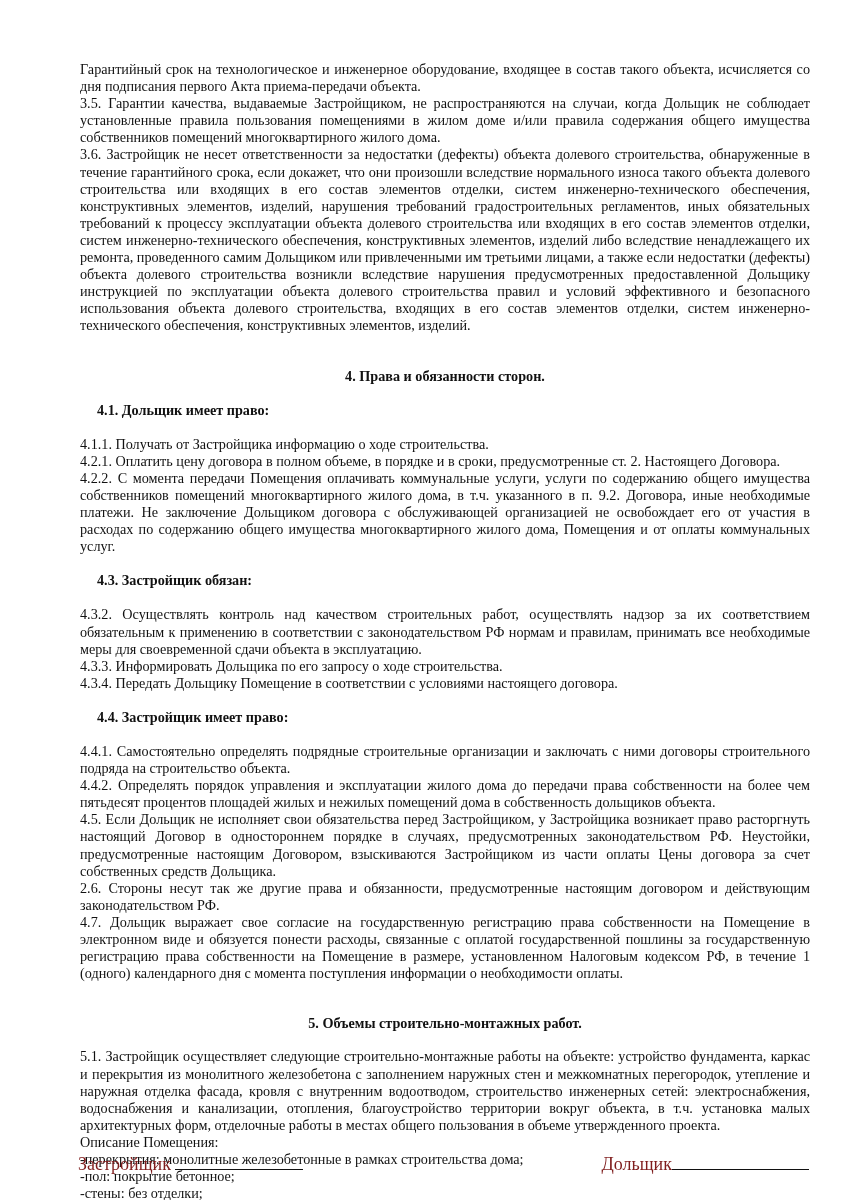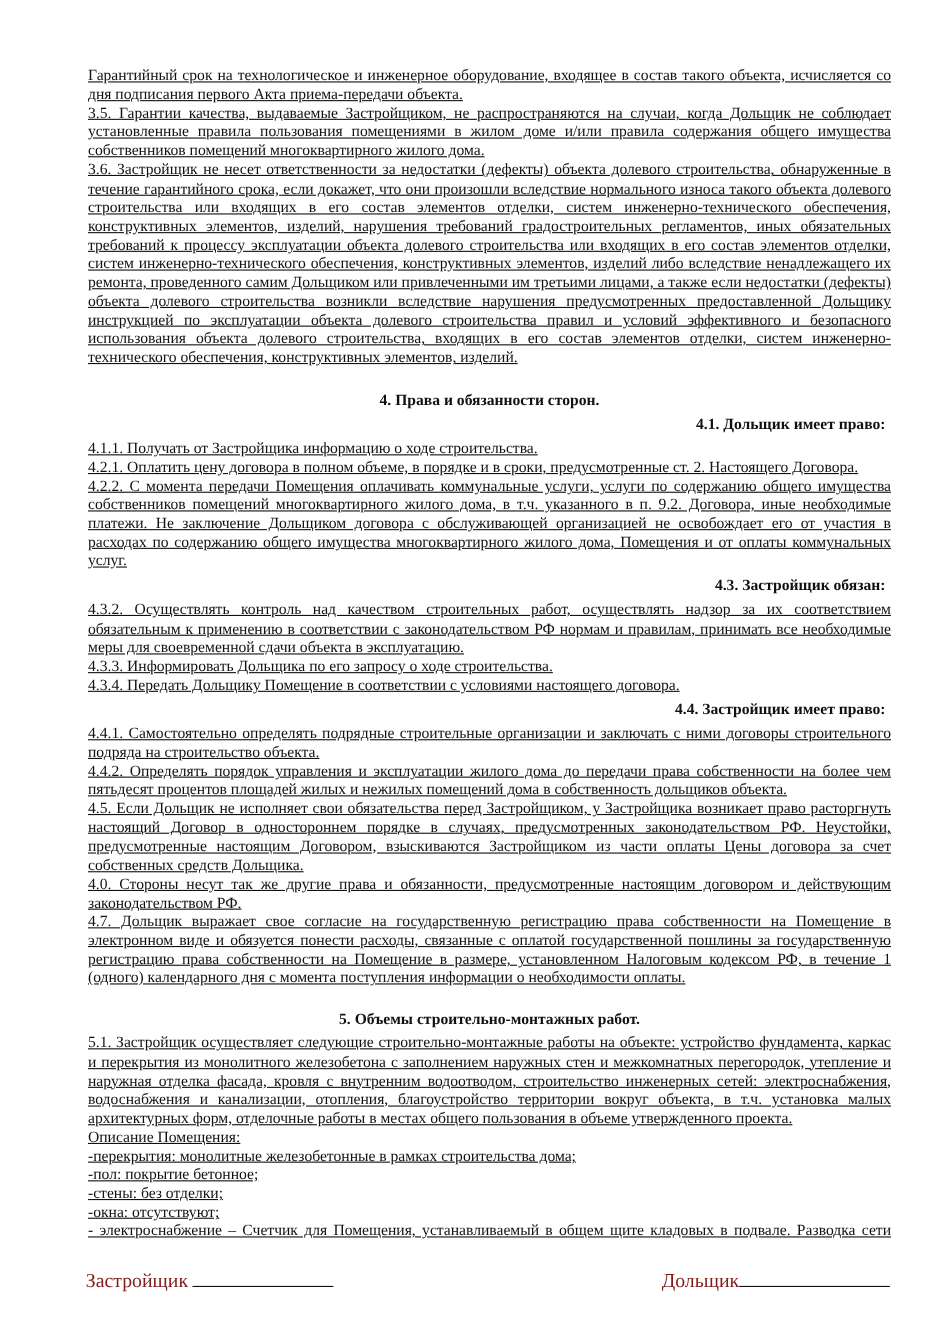--- a/index.html
+++ b/index.html
@@ -2,23 +2,23 @@
 <html><head>
 <meta charset="utf-8">
 <style>
   html, body { margin: 0; padding: 0; background: #ffffff; }
   body { width: 849px; height: 1200px; position: relative; overflow: hidden; }
   .page {
     position: absolute; left: 80px; top: 61px; width: 730px;
     font-family: "Liberation Serif", serif; font-size: 14.2px; line-height: 17.1px;
     color: #111111;
   }
-  .p { margin: 0; text-align: justify; text-decoration: underline; }
-  .heading { margin: 4px; text-align: center; font-weight: bold; }
-  .subheading { margin: 5px; font-weight: bold; text-align: right; }
+  .p { margin: 0; text-align: justify; }
+  .heading { margin: 16px; text-align: center; font-weight: bold; }
+  .subheading { margin: 17px; font-weight: bold; }
   .gap { height: 17px; }
   .underline { }
   .footer {
     position: absolute; left: 78px; top: 1154px; width: 731px; height: 20px;
     font-family: "Liberation Serif", serif; font-size: 18px; color: #7f1d1d;
   }
   .sig-left { position: absolute; left: 0; top: 0; }
   .sig-right { position: absolute; right: 0; top: 0; }
   .line { display: inline-block; border-bottom: 1px solid #111; height: 14px; vertical-align: baseline; }
   .line.l1 { width: 128px; margin-left: 4px; }
@@ -40,21 +40,21 @@
   <p class="p">4.2.1. Оплатить цену договора в полном объеме, в порядке и в сроки, предусмотренные ст. 2. Настоящего Договора.</p>
   <p class="p">4.2.2. С момента передачи Помещения оплачивать коммунальные услуги, услуги по содержанию общего имущества собственников помещений многоквартирного жилого дома, в т.ч. указанного в п. 9.2. Договора, иные необходимые платежи. Не заключение Дольщиком договора с обслуживающей организацией не освобождает его от участия в расходах по содержанию общего имущества многоквартирного жилого дома, Помещения и от оплаты коммунальных услуг.</p>
   <p class="subheading">4.3. Застройщик обязан:</p>
   <p class="p">4.3.2. Осуществлять контроль над качеством строительных работ, осуществлять надзор за их соответствием обязательным к применению в соответствии с законодательством РФ нормам и правилам, принимать все необходимые меры для своевременной сдачи объекта в эксплуатацию.</p>
   <p class="p">4.3.3. Информировать Дольщика по его запросу о ходе строительства.</p>
   <p class="p">4.3.4. Передать Дольщику Помещение в соответствии с условиями настоящего договора.</p>
   <p class="subheading">4.4. Застройщик имеет право:</p>
   <p class="p">4.4.1. Самостоятельно определять подрядные строительные организации и заключать с ними договоры строительного подряда на строительство объекта.</p>
   <p class="p">4.4.2. Определять порядок управления и эксплуатации жилого дома до передачи права собственности на более чем пятьдесят процентов площадей жилых и нежилых помещений дома в собственность дольщиков объекта.</p>
   <p class="p">4.5. Если Дольщик не исполняет свои обязательства перед Застройщиком, у Застройщика возникает право расторгнуть настоящий Договор в одностороннем порядке в случаях, предусмотренных законодательством РФ. Неустойки, предусмотренные настоящим Договором, взыскиваются Застройщиком из части оплаты Цены договора за счет собственных средств Дольщика.</p>
-  <p class="p">4.0. Стороны несут так же другие права и обязанности, предусмотренные настоящим договором и действующим законодательством РФ.</p>
+  <p class="p">2.6. Стороны несут так же другие права и обязанности, предусмотренные настоящим договором и действующим законодательством РФ.</p>
   <p class="p">4.7. Дольщик выражает свое согласие на государственную регистрацию права собственности на Помещение в электронном виде и обязуется понести расходы, связанные с оплатой государственной пошлины за государственную регистрацию права собственности на Помещение в размере, установленном Налоговым кодексом РФ, в течение 1 (одного) календарного дня с момента поступления информации о необходимости оплаты.</p>
 
   <div class="gap"></div>
 
   <p class="heading">5. Объемы строительно-монтажных работ.</p>
   <p class="p">5.1. Застройщик осуществляет следующие строительно-монтажные работы на объекте: устройство фундамента, каркас и перекрытия из монолитного железобетона с заполнением наружных стен и межкомнатных перегородок, утепление и наружная отделка фасада, кровля с внутренним водоотводом, строительство инженерных сетей: электроснабжения, водоснабжения и канализации, отопления, благоустройство территории вокруг объекта, в т.ч. установка малых архитектурных форм, отделочные работы в местах общего пользования в объеме утвержденного проекта.</p>
   <p class="p underline">Описание Помещения:</p>
   <p class="p">-перекрытия: монолитные железобетонные в рамках строительства дома;</p>
   <p class="p">-пол: покрытие бетонное;</p>
   <p class="p">-стены: без отделки;</p>

